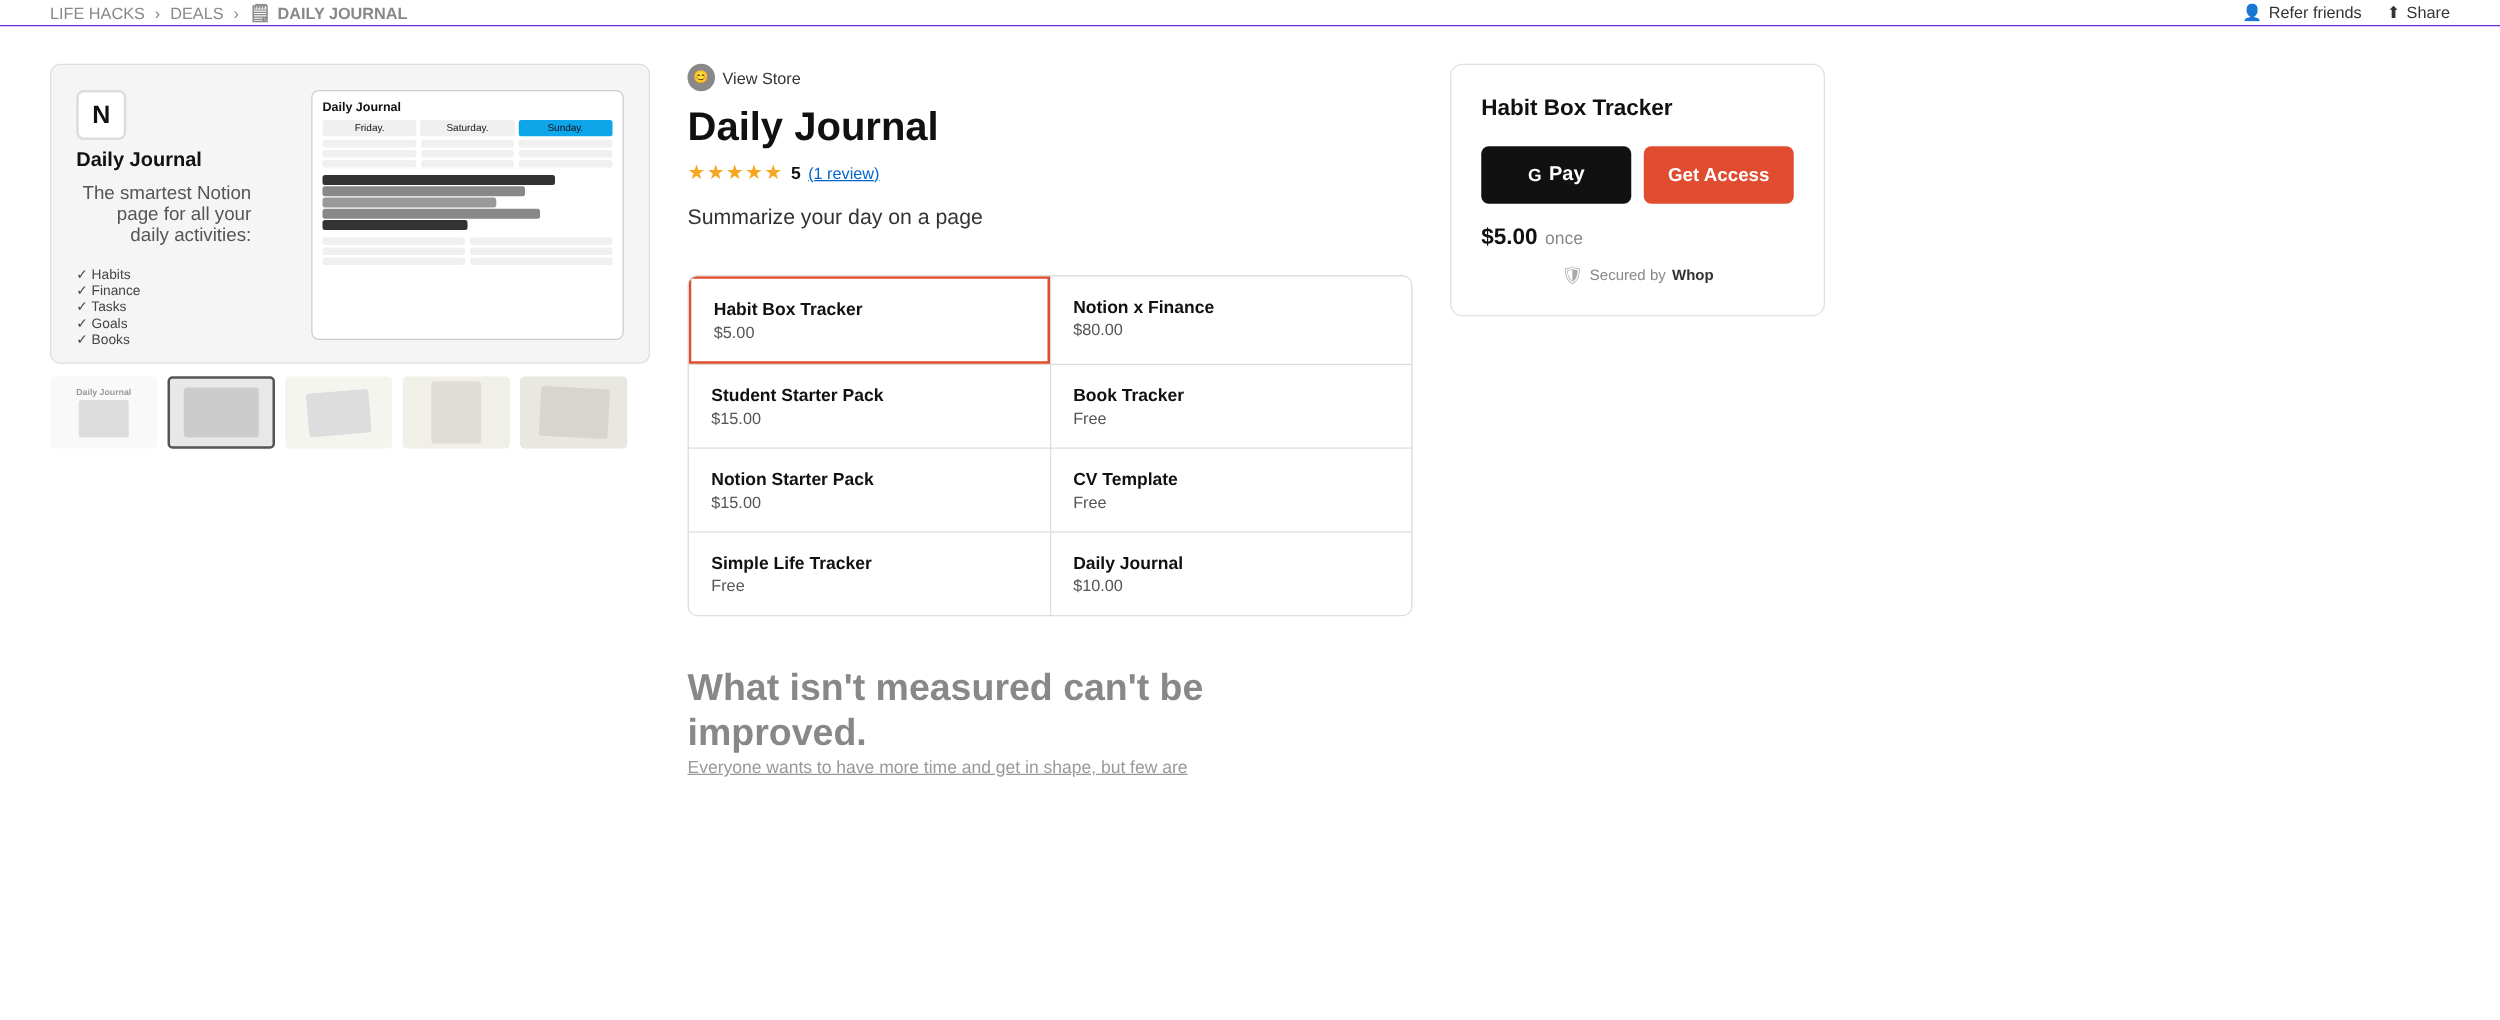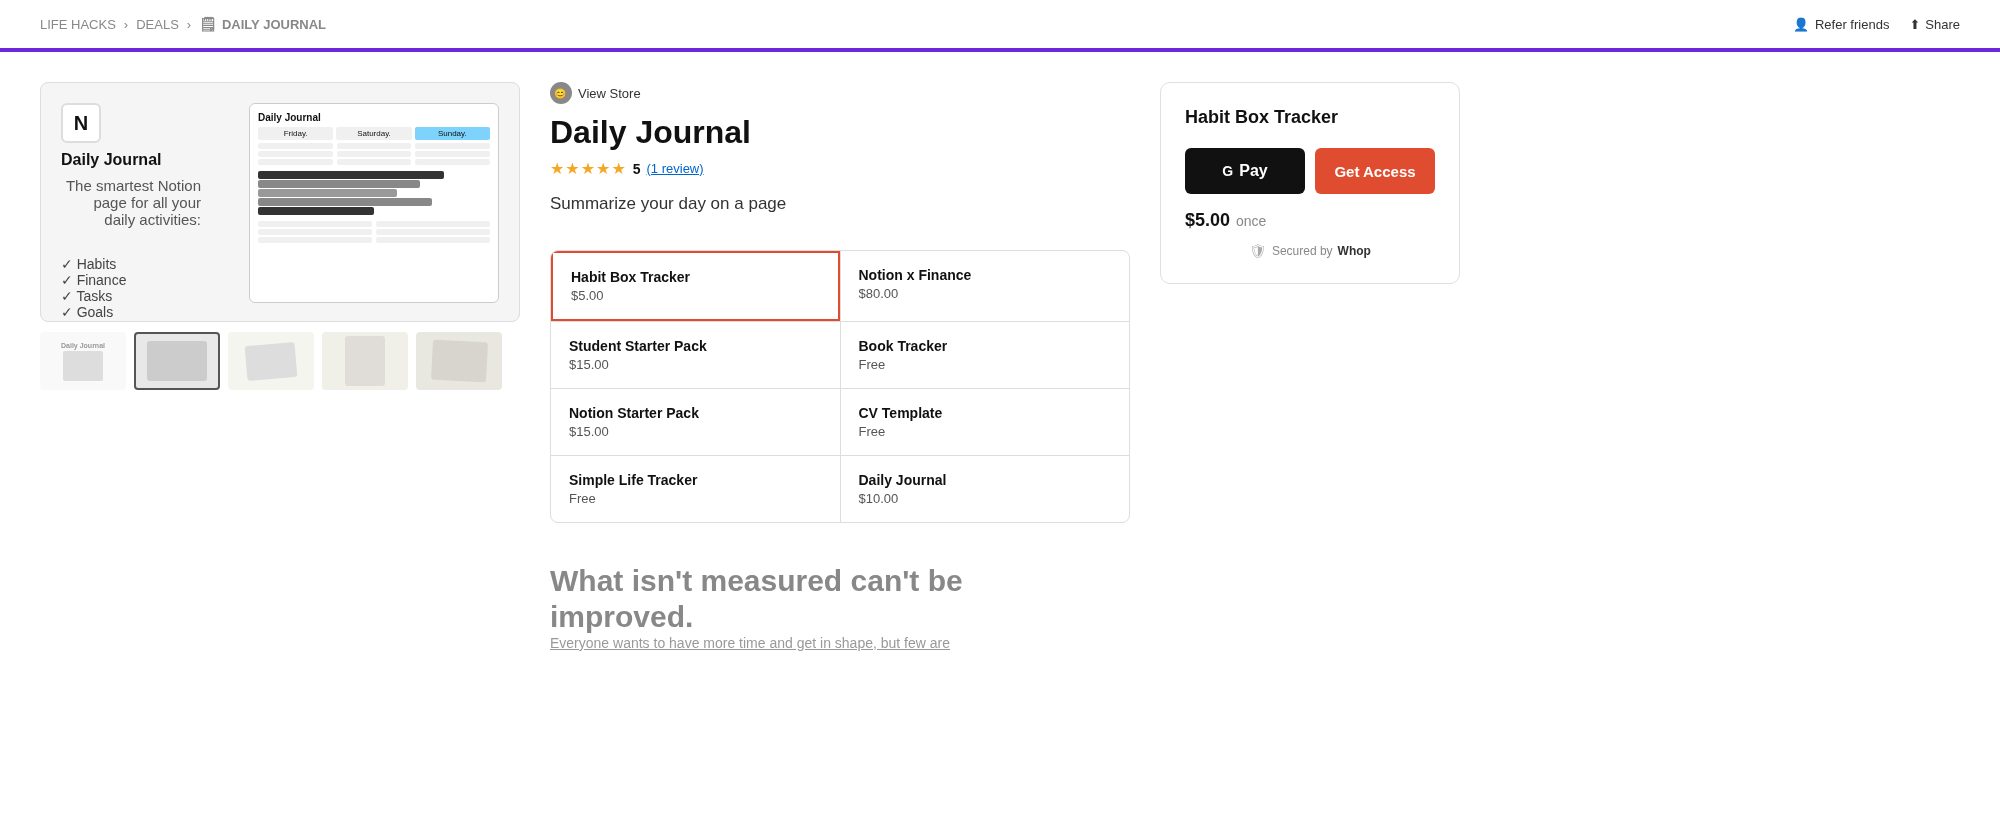--- a/index.html
+++ b/index.html
@@ -1,24 +1,24 @@
 <!DOCTYPE html>
 <html><head>
   <meta charset="utf-8">
   <style>
     * { box-sizing: border-box; margin: 0; padding: 0; }
     body { font-family: -apple-system, BlinkMacSystemFont, 'Segoe UI', sans-serif; background: #fff; color: #111; font-size: 14px; }
 
     
     .top-nav {
       display: flex;
-      align-items: flex-end;
+      align-items: flex-start;
       justify-content: space-between;
-      padding: 16px 40px;
-      border-bottom: 4px solid #6d28d9;
+      padding: 2px 40px;
+      border-bottom: 1px solid #6d28d9;
     }
     .breadcrumb {
       display: flex;
       align-items: center;
       gap: 8px;
       font-size: 13px;
       color: #555;
     }
     .breadcrumb span { color: #888; }
     .breadcrumb .current {
@@ -70,21 +70,21 @@
       width: 40px; height: 40px;
       background: #fff;
       border: 2px solid #ddd;
       border-radius: 6px;
       display: flex; align-items: center; justify-content: center;
       font-size: 20px;
       font-weight: bold;
     }
     .product-title-img { font-size: 16px; font-weight: 700; }
     .product-desc-img { font-size: 15px; color: #555; max-width: 140px; text-align: right; }
-    .product-list-img { font-size: 14px; color: #444; list-style: none; margin-top: 20px; }
+    .product-list-img { font-size: 11px; color: #444; list-style: none; margin-top: 8px; }
     .product-list-img li::before { content: "✓ "; }
     .image-right {
       width: 250px;
       height: 200px;
       background: #fff;
       border: 1px solid #ccc;
       border-radius: 6px;
       overflow: hidden;
       padding: 8px;
       font-size: 9px;
@@ -253,21 +253,21 @@
           <li>Tasks</li>
           <li>Goals</li>
           <li>Books</li>
         </ul>
       </div>
       <div class="image-right">
         <div class="mock-table-title">Daily Journal</div>
         <div style="display:flex;gap:3px;margin-bottom:3px;">
           <div style="flex:1;font-size:8px;text-align:center;background:#f0f0f0;padding:2px;border-radius:2px;">Friday.</div>
           <div style="flex:1;font-size:8px;text-align:center;background:#f0f0f0;padding:2px;border-radius:2px;">Saturday.</div>
-          <div style="flex:1;font-size:8px;text-align:center;background:#7dd3fc;padding:2px;border-radius:2px;">Sunday.</div>
+          <div style="flex:1;font-size:8px;text-align:center;background:#0ea5e9;padding:2px;border-radius:2px;">Sunday.</div>
         </div>
         <div class="mock-row">
             <div class="mock-cell"></div>
             <div class="mock-cell"></div>
             <div class="mock-cell"></div>
           </div>
         <div class="mock-row">
             <div class="mock-cell"></div>
             <div class="mock-cell"></div>
             <div class="mock-cell"></div>

